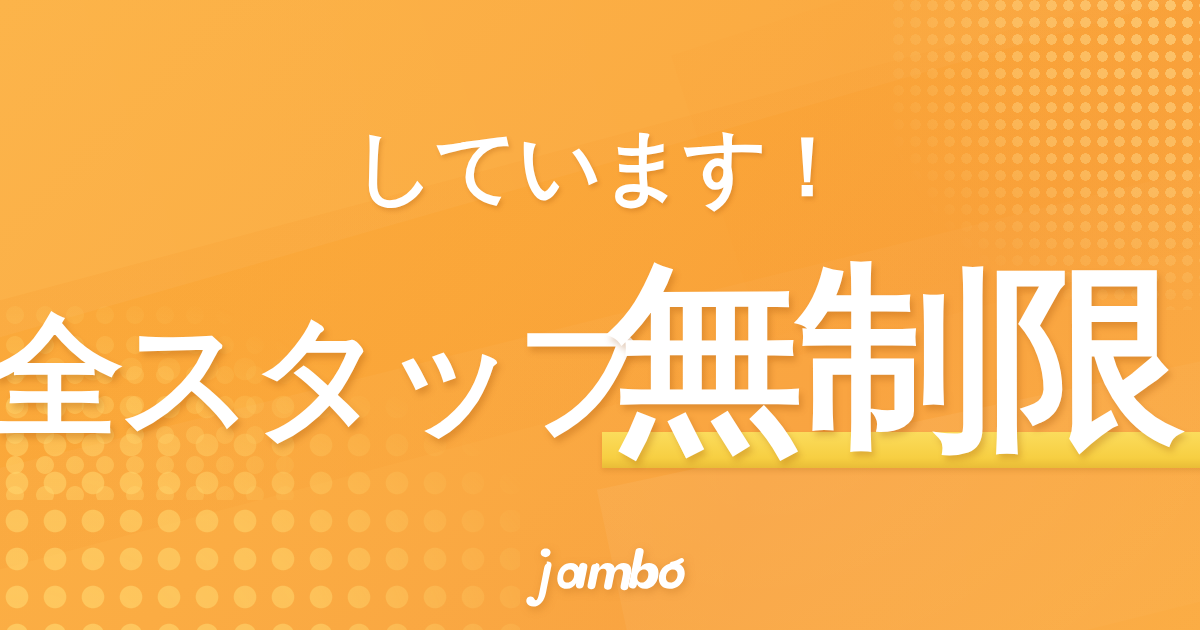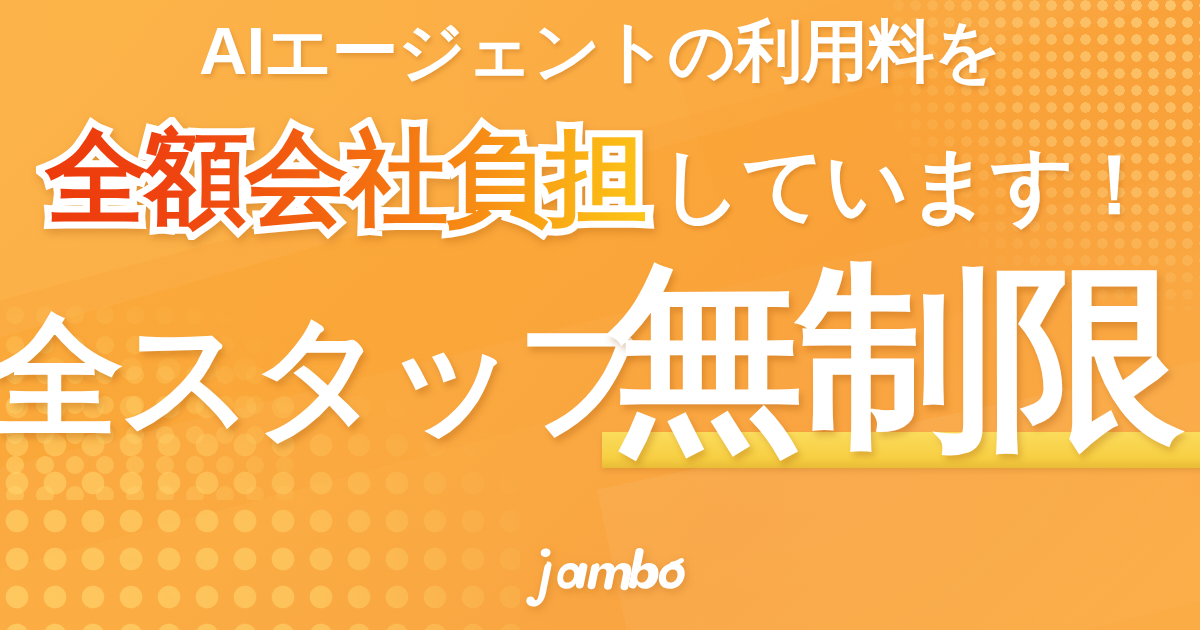--- a/index.html
+++ b/index.html
@@ -152,27 +152,22 @@
   <div class="swoosh s2"></div>
   <div class="swoosh s3"></div>
   <div class="swoosh s4"></div>
 
   <div class="dots tr"></div>
   <div class="dots bl"></div>
   <div class="dots ml"></div>
 
   <div class="content">
 
-    <div class="line1">AIエージェントの利用料を</div>
 
     <div class="line2">
-      <span class="kw">
-        <span class="outline" aria-hidden="true">全額会社負担</span>
-        <span class="fill">全額会社負担</span>
-      </span>
       <span class="tail">しています！</span>
     </div>
 
     <div class="line3">
       <div class="hl-bar"></div>
       <div class="big-white staff">全スタッフ</div>
       <div class="big-white unlimited">無制限</div>
     </div>
 
     <div class="logo">

